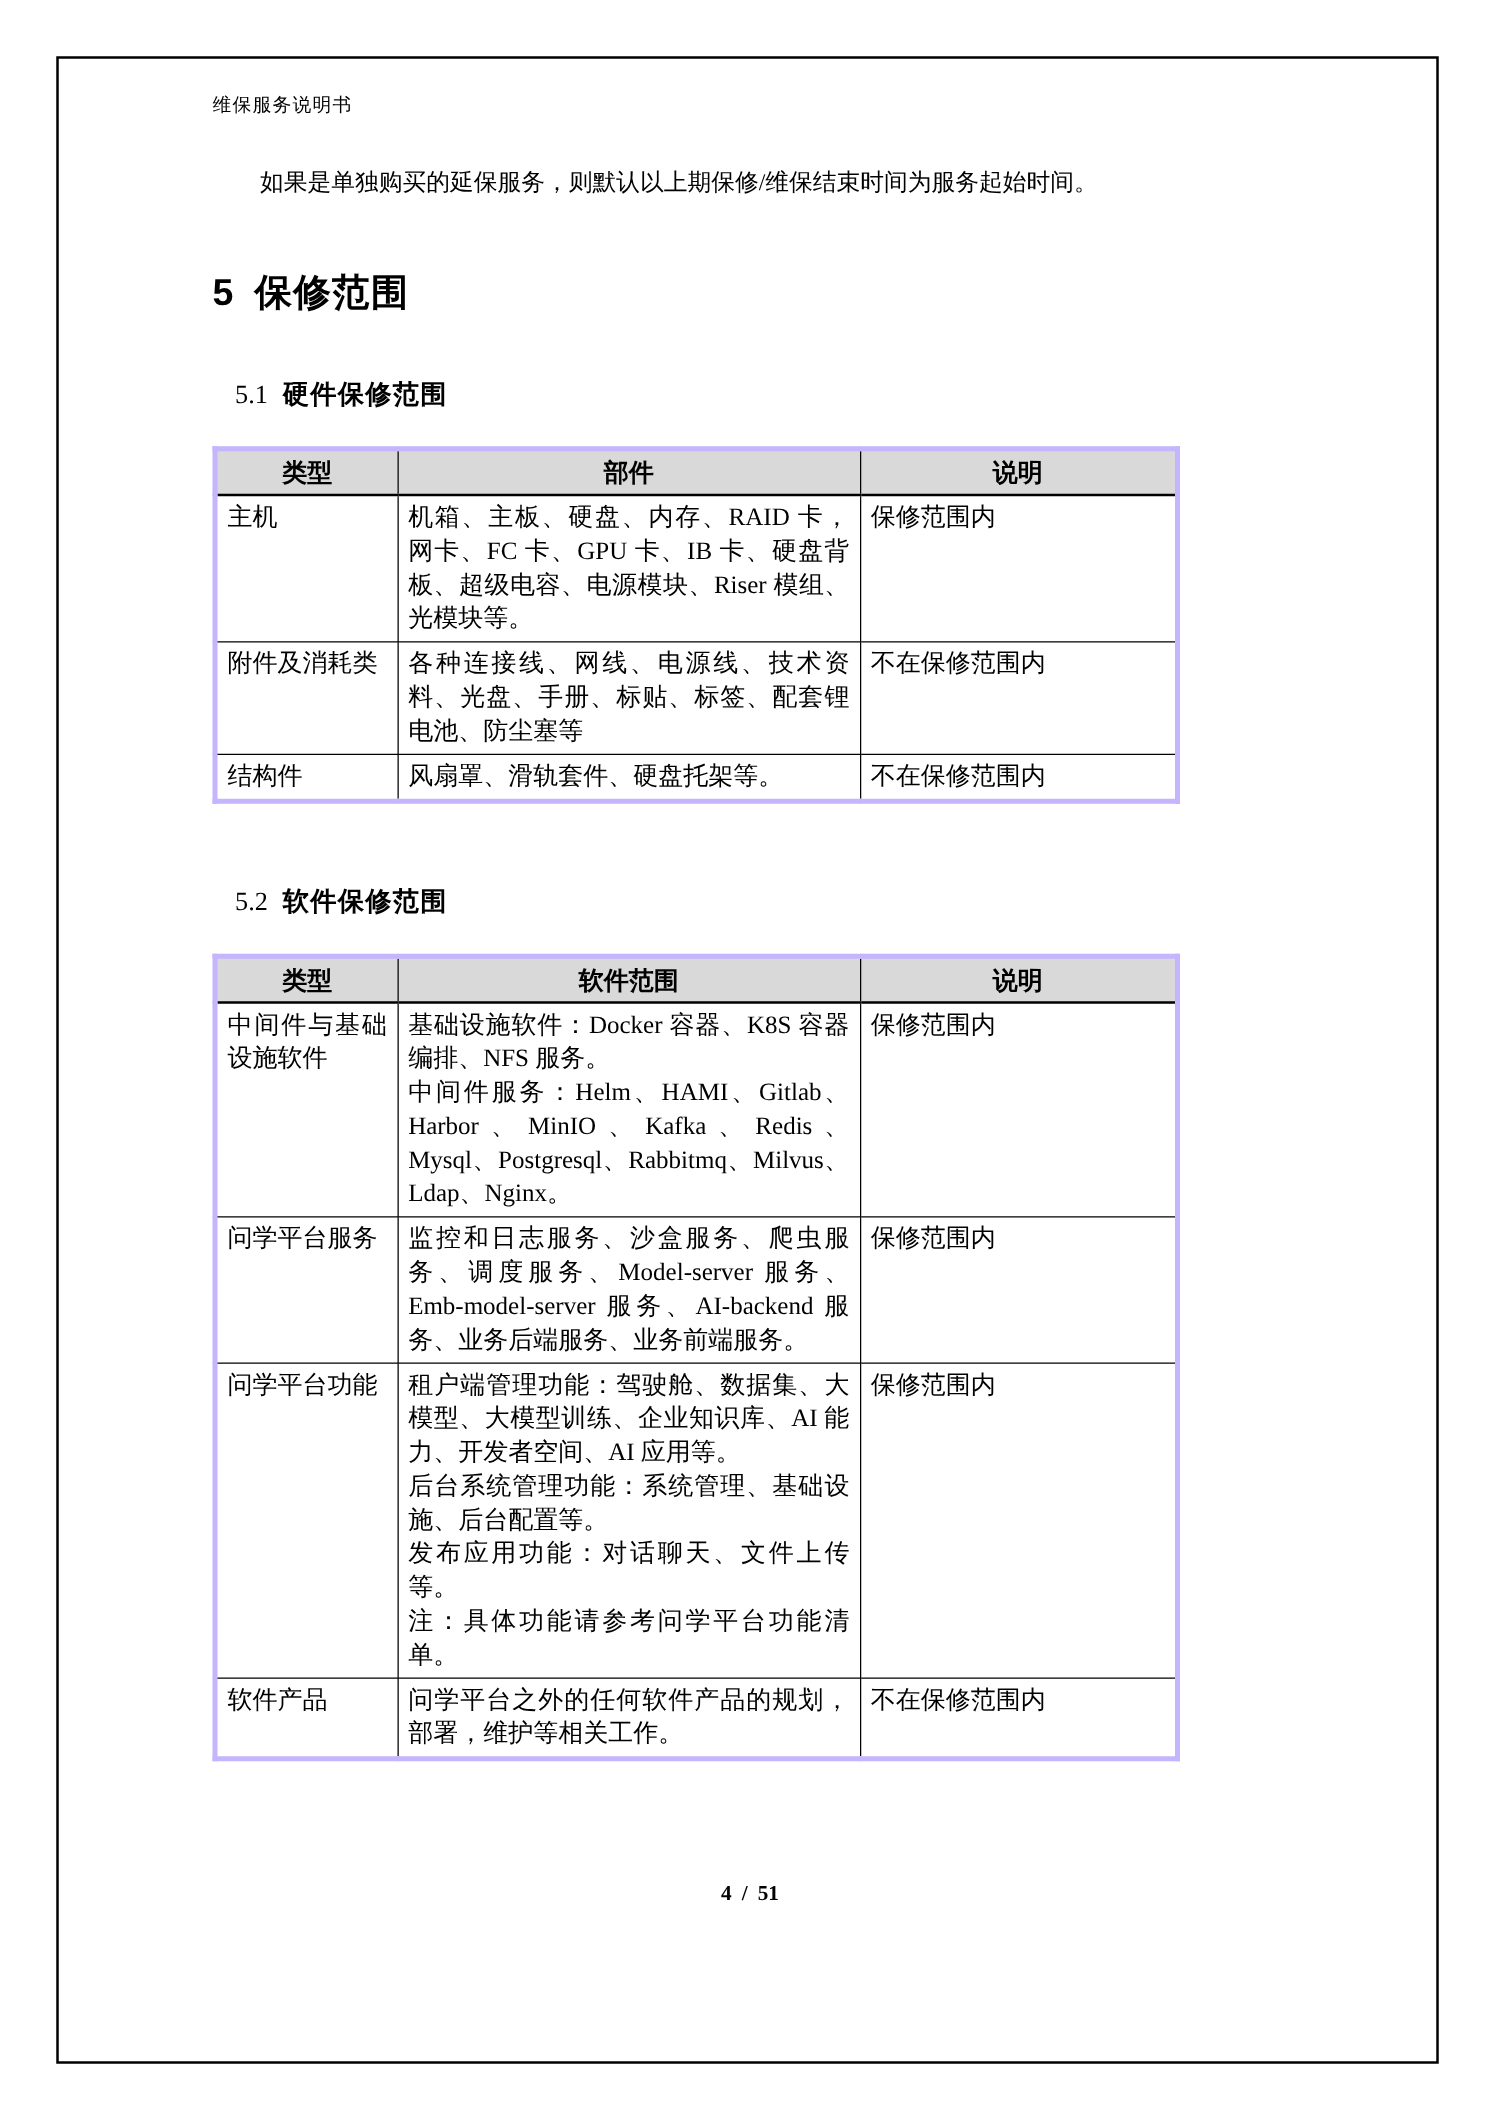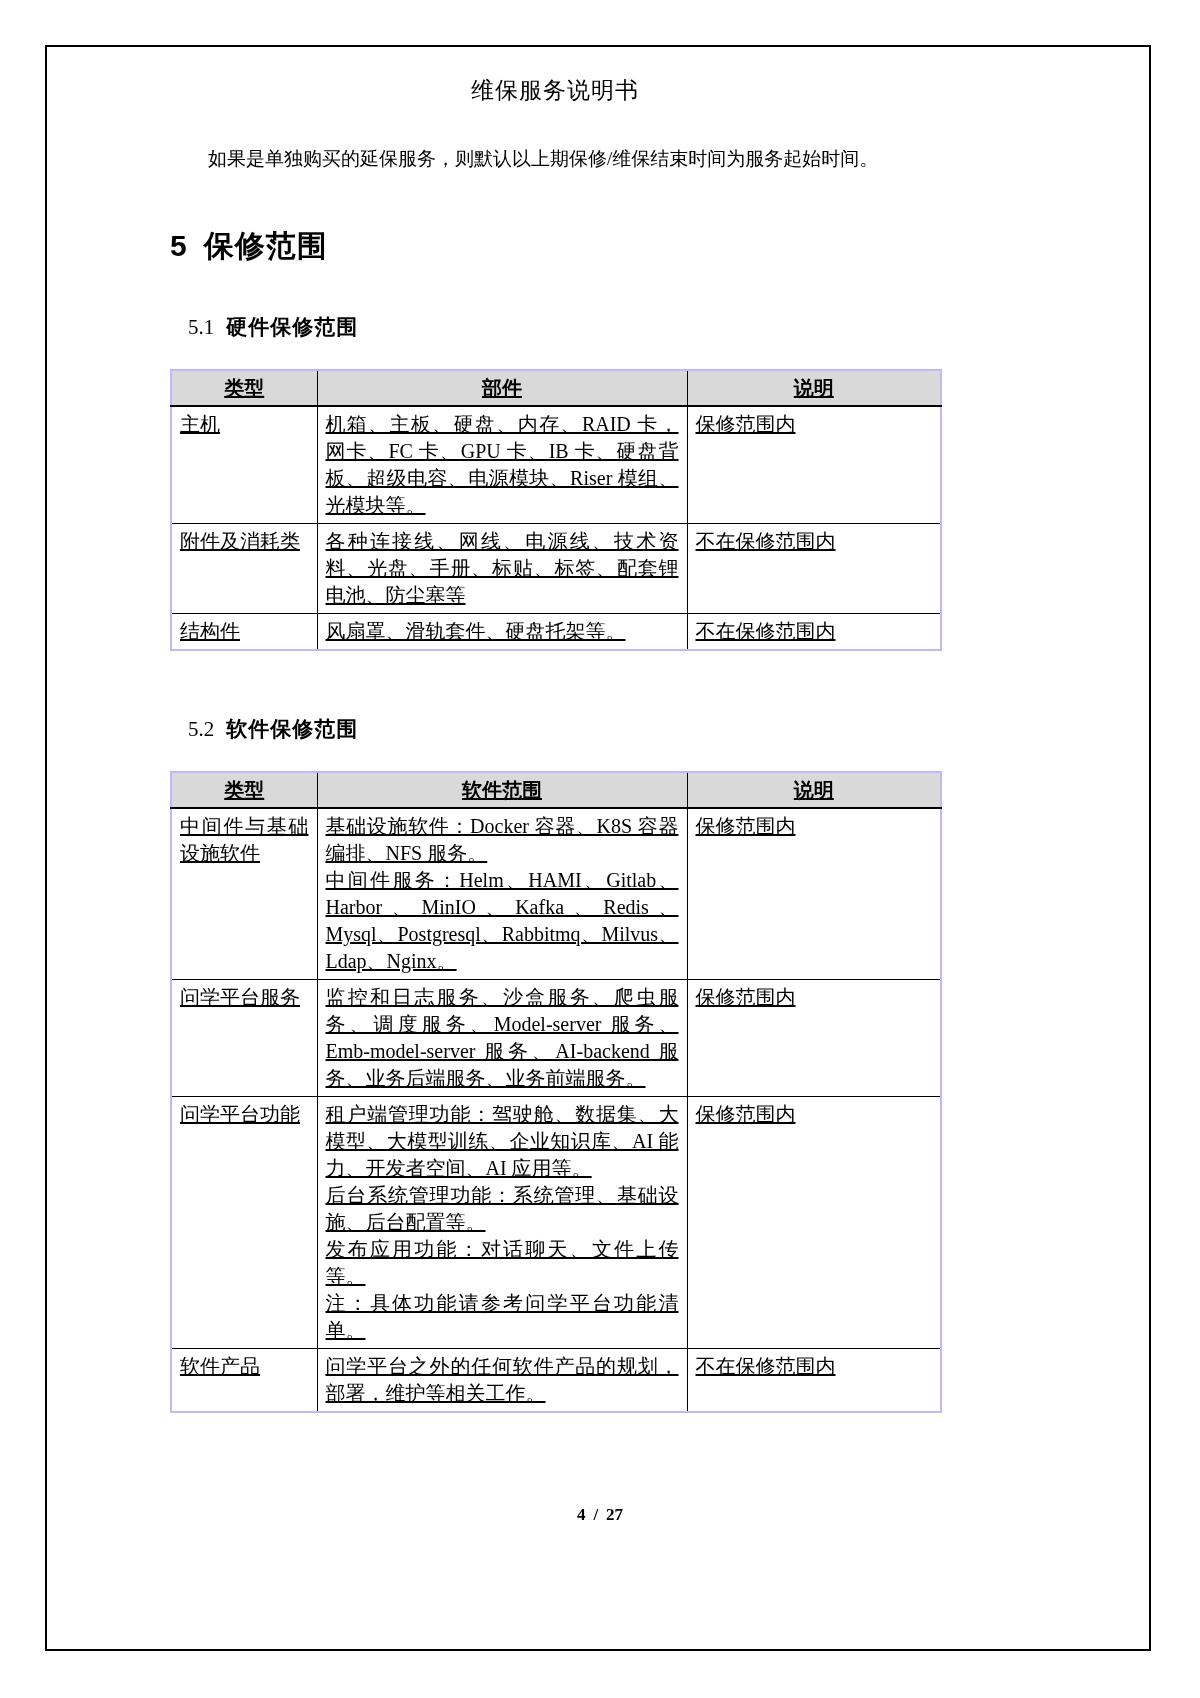--- a/index.html
+++ b/index.html
@@ -6,42 +6,41 @@
   body{
     width:1200px;height:1698px;position:relative;background:#ffffff;
     font-family:"Liberation Serif","DejaVu Serif",serif;color:#000;
   }
   .page-frame{
     position:absolute;left:45px;top:45px;width:1106px;height:1606px;
     border:2px solid #000;box-sizing:border-box;pointer-events:none;
   }
   .content{position:absolute;left:170px;top:45px;width:770px;}
   .doc-title{
-    margin-top:30px;text-align:center;font-size:23px;letter-spacing:1px;
+    margin-top:30px;text-align:left;font-size:15px;letter-spacing:1px;
   }
   .intro{
     margin:38px 0 0 0;font-size:19px;line-height:30px;text-indent:2em;
   }
   h1.sec{
     margin:52px 0 0 0;font-family:"Liberation Sans","DejaVu Sans",sans-serif;
     font-weight:bold;font-size:30px;letter-spacing:1px;
   }
   h1.sec .num{margin-right:16px;}
   h2.subsec{
     margin:46px 0 0 18px;font-size:21px;font-weight:normal;
   }
   h2.subsec.second{margin-top:64px;}
   h2.subsec .num{font-family:"Liberation Serif","DejaVu Serif",serif;margin-right:12px;}
   h2.subsec .ttl{
     font-family:"Liberation Sans","DejaVu Sans",sans-serif;font-weight:bold;letter-spacing:1px;
   }
   table.wtable{
     margin-top:28px;width:770px;border-collapse:collapse;table-layout:fixed;
-    border:2px solid #c4b5fd;
-    text-decoration:underline;
+    border:4px solid #c4b5fd;
   }
   table.wtable th{
     background:#d9d9d9;border:1px solid #000;border-bottom:2px solid #000;
     font-family:"Liberation Sans","DejaVu Sans",sans-serif;
     font-size:20px;font-weight:bold;height:32px;text-align:center;padding:1px 4px;
   }
   table.wtable td{
     border:1px solid #000;vertical-align:top;font-size:20px;line-height:27px;
     padding:4px 8px;white-space:pre-line;text-align:justify;
   }
@@ -141,15 +140,15 @@
           <td class="c-type">软件产品</td>
           <td class="c-scope">问学平台之外的任何软件产品的规划，部署，维护等相关工作。</td>
           <td class="c-note">不在保修范围内</td>
         </tr>
       </tbody>
     </table>
 
   </div>
 
   <div class="footer">
-    <span>4</span><span class="sep">/</span><span>27</span>
+    <span>4</span><span class="sep">/</span><span>51</span>
   </div>
 </div>
 
 </body></html>

